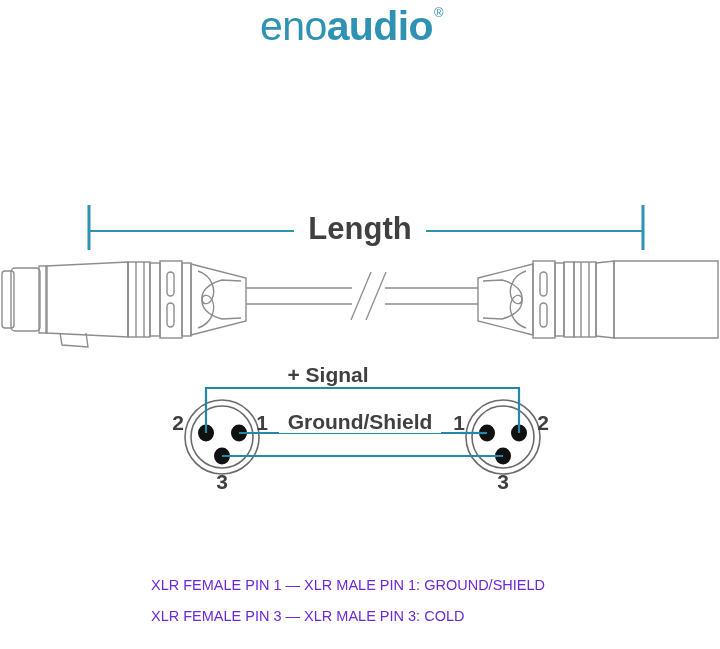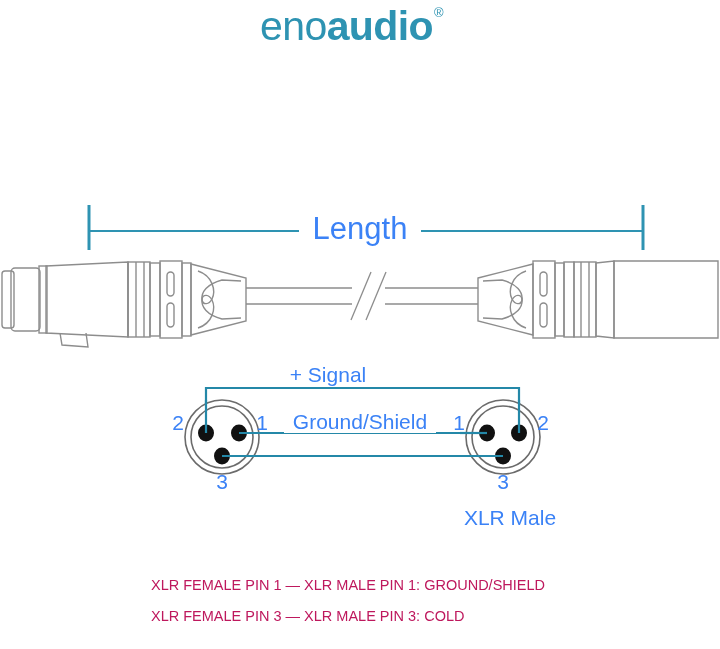--- a/index.html
+++ b/index.html
@@ -58,23 +58,24 @@
     position: absolute;
     left: 0; top: 0;
     width: 720px;
     height: 649px;
     overflow: visible;
   }
 
   
   .tlabel {
     position: absolute;
-    color: #3b82f6;
+    color: #404040;
     white-space: nowrap;
     line-height: 1;
+    font-weight: bold;
   }
   #length-label {
     font-size: 31px;
     left: 0; top: 213px;
     width: 720px;
     text-align: center;
   }
   #length-label span { background: #ffffff; padding: 0 14px; }
 
   .siglabel { font-size: 21px; }
@@ -101,21 +102,21 @@
   #legend {
     position: absolute;
     left: 151px;
     top: 578px;
     width: 520px;
   }
   #legend .legend-line {
     font-size: 14.5px;
     line-height: 1;
     margin-bottom: 16px;
-    color: #be185d;
+    color: #6d28d9;
     white-space: nowrap;
   }
 </style>
 </head>
 <body>
 
 <div id="stage">
 
   <div id="logo" class="abs">
     <div class="wordmark"><span class="eno">eno</span><span class="audio">audio</span><span class="reg">®</span></div>
@@ -225,20 +226,19 @@
   <div id="ground-shield" class="tlabel siglabel"><span>Ground/Shield</span></div>
 
   <div class="tlabel pinnum" style="left:165px; top:412px;">2</div>
   <div class="tlabel pinnum" style="left:249px; top:412px;">1</div>
   <div class="tlabel pinnum" style="left:209px; top:471px;">3</div>
 
   <div class="tlabel pinnum" style="left:446px; top:412px;">1</div>
   <div class="tlabel pinnum" style="left:530px; top:412px;">2</div>
   <div class="tlabel pinnum" style="left:490px; top:471px;">3</div>
 
-  <div id="xlr-male-name" class="tlabel conn-name">XLR Male</div>
 
   <div id="legend">
     <div class="legend-line">XLR FEMALE PIN 1 — XLR MALE PIN 1: GROUND/SHIELD</div>
     <div class="legend-line">XLR FEMALE PIN 3 — XLR MALE PIN 3: COLD</div>
   </div>
 
 </div>
 
 </body></html>

